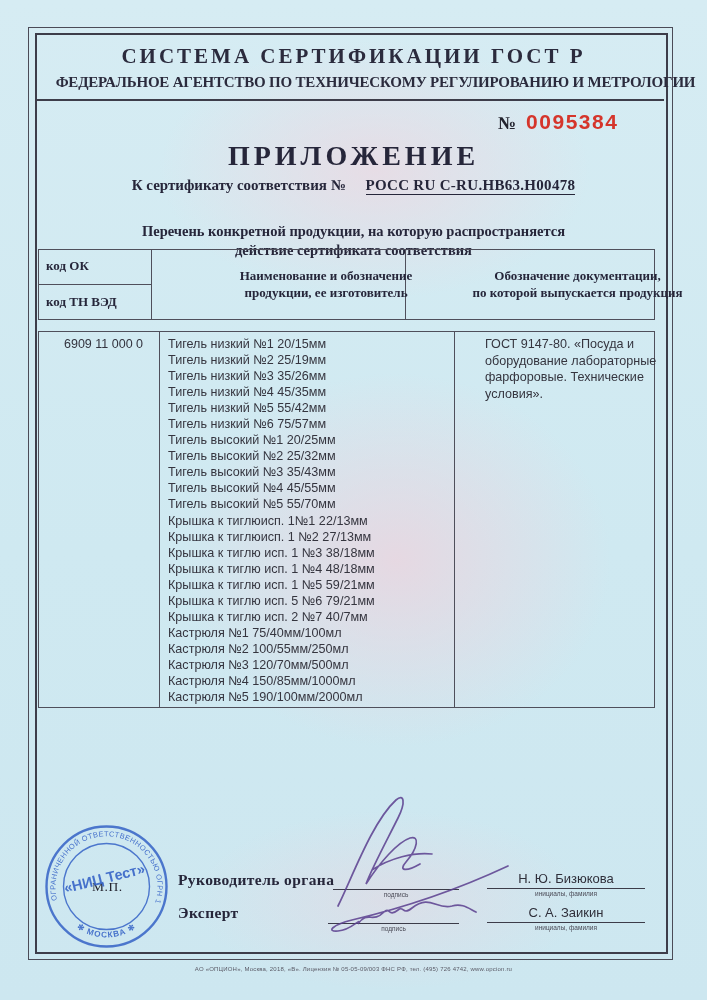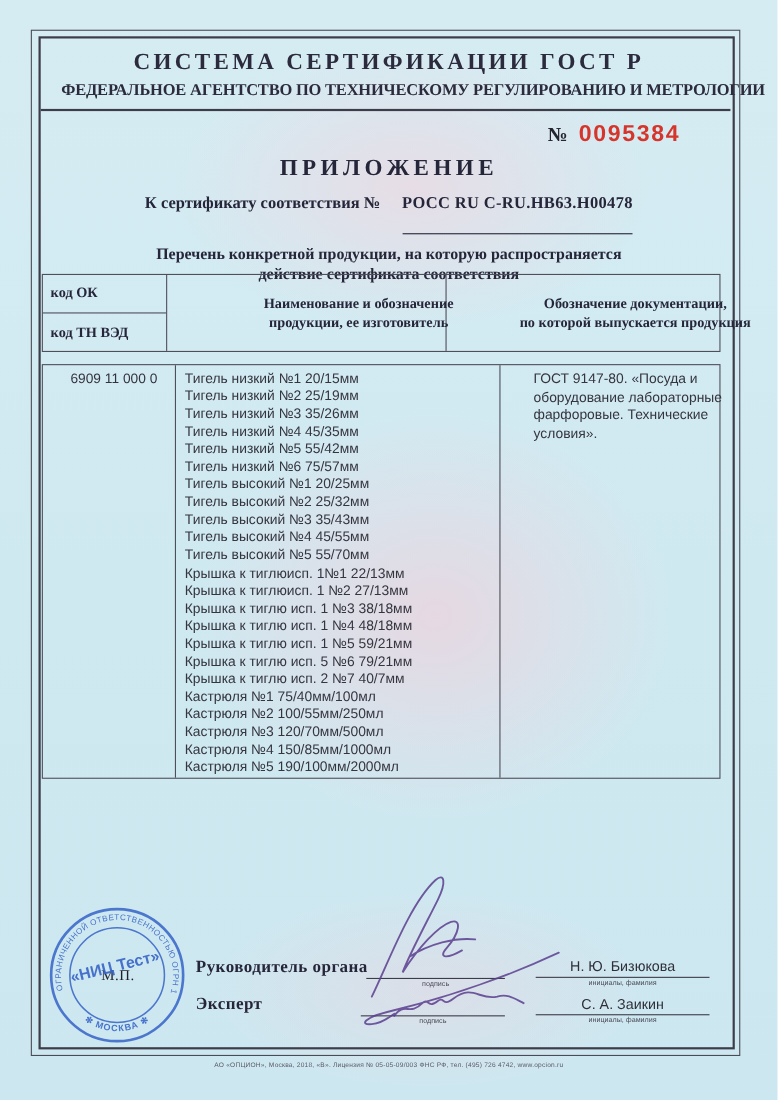--- a/index.html
+++ b/index.html
@@ -13,23 +13,23 @@
       linear-gradient(180deg,#d6ecf3 0%, #cfe9f1 55%, #cde7f0 100%);
   }
   .abs{position:absolute;}
   .border-outer{left:28px; top:27px; width:643px; height:931px; border:1.5px solid #4b4b57;}
   .border-inner{left:35px; top:33px; width:629px; height:917px; border:2px solid #3d3d4a;}
   .hdr-line{left:37px; top:99px; width:627px; border-top:2.5px solid #3d3d4a;}
   .sys-title{left:0; right:0; top:44px; text-align:center; font-weight:bold; font-size:21px; letter-spacing:3px; color:#2b2b3d;}
   .agency{left:0; right:0; top:74px; text-align:center; font-weight:bold; font-size:15px; letter-spacing:-0.2px; color:#2b2b3d;margin-left:44px;}
   .blank-num{left:498px; top:110px; font-size:18px; font-weight:bold; color:#24242f; white-space:nowrap;}
   .blank-num .digits{font-family:"Liberation Sans", sans-serif; font-size:21px; font-weight:bold; color:#d5352b; letter-spacing:1.5px; margin-left:10px;margin-top:20px;}
-  .doc-title{left:0; right:0; top:140px; text-align:center; font-weight:bold; font-size:21px; letter-spacing:4px; color:#26263a;}
+  .doc-title{left:0; right:0; top:140px; text-align:center; font-weight:bold; font-size:28px; letter-spacing:4px; color:#26263a;}
   .cert-line{left:0; right:0; top:177px; text-align:center; font-weight:bold; font-size:15px; color:#26263a;}
-  .cert-line .num{border-bottom:1.6px solid #26263a; padding-bottom:19px; margin-left:16px; letter-spacing:.3px;}
+  .cert-line .num{border-bottom:1.6px solid #26263a; padding-bottom:1px; margin-left:16px; letter-spacing:.3px;}
   .desc{left:0; right:0; top:222px; text-align:center; font-weight:bold; font-size:14.5px; line-height:19px; white-space:pre-line; color:#26263a;}
   
   .tbl-h{left:38px; top:249px; width:615px; height:69px; border:1.5px solid #4f4f5b;}
   .tbl-h .v1{left:112px; top:0; height:100%; border-left:1.5px solid #4f4f5b;}
   .tbl-h .v2{left:366px; top:0; height:100%; border-left:1.5px solid #4f4f5b;}
   .tbl-h .h1{left:0; top:34px; width:112px; border-top:1.5px solid #4f4f5b;}
   .cell-lab{font-weight:bold; font-size:13px; color:#26263a;}
   .codeok{left:7px; top:8px;}
   .codetn{left:7px; top:44px;}
   .colhead{position:absolute; text-align:center; font-weight:bold; font-size:13px; line-height:17px; white-space:pre-line; color:#26263a; top:17px;padding-left:48px;}

